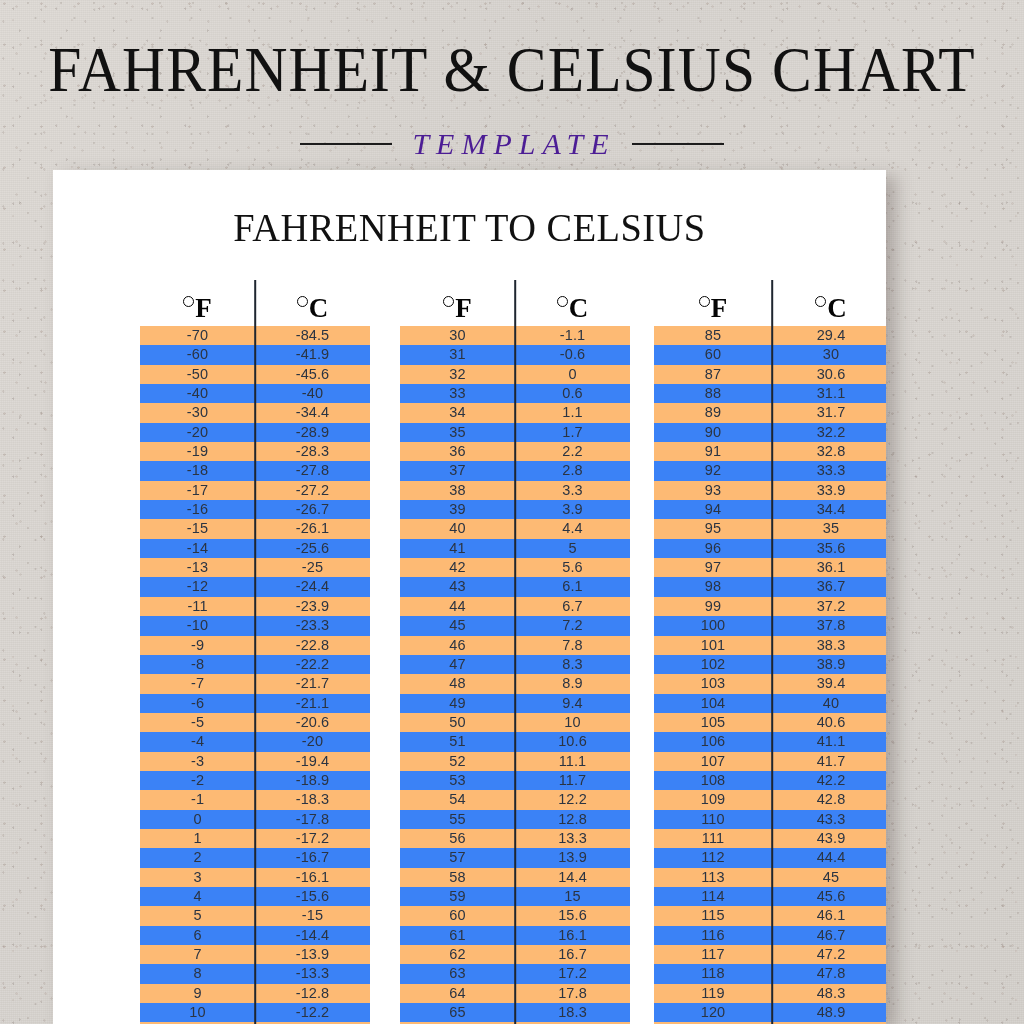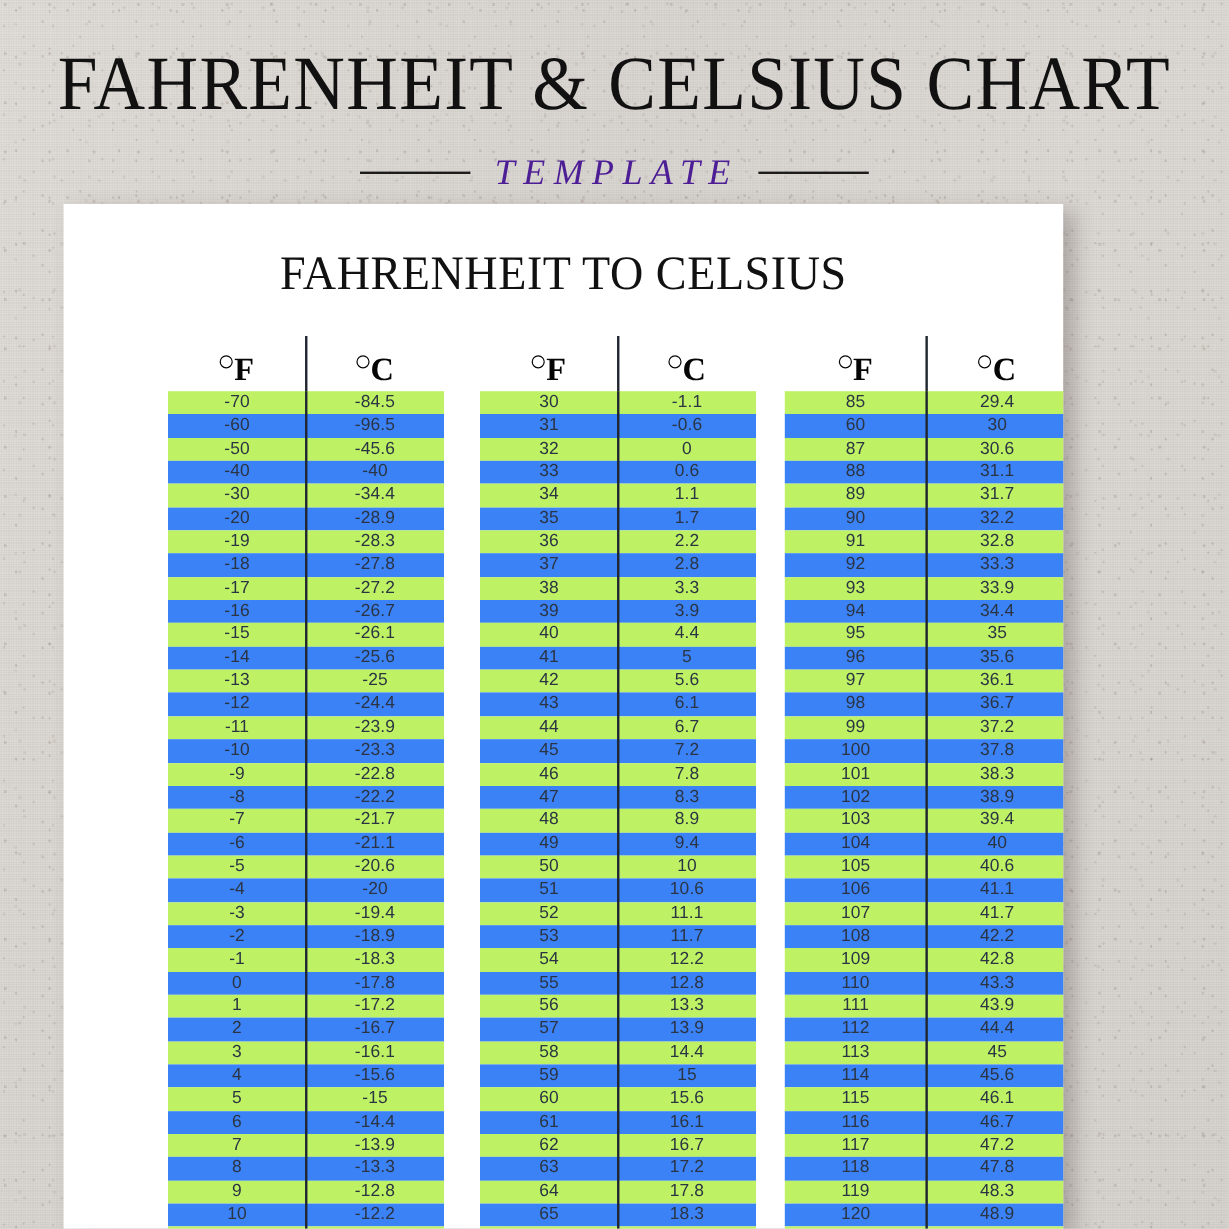--- a/index.html
+++ b/index.html
@@ -180,21 +180,21 @@
   }
 
   .rows {
     position: relative;
   }
   .row {
     display: flex;
     height: 19.35px;
     line-height: 19.35px;
   }
-  .row.blue  { background: #bef264; }
+  .row.blue  { background: #fdba74; }
   .row.cream { background: #3b82f6; }
   .cell {
     flex: 1 1 50%;
     text-align: center;
     font-family: "Liberation Sans", sans-serif;
     font-size: 14.5px;
     color: #2b3442;
     letter-spacing: .1px;
   }
   .col-divider {
@@ -236,21 +236,21 @@
           </div>
           <div class="head-divider"></div>
         </div>
         <div class="rows">
           <div class="row blue">
             <div class="cell">-70</div>
             <div class="cell">-84.5</div>
           </div>
           <div class="row cream">
             <div class="cell">-60</div>
-            <div class="cell">-96.5</div>
+            <div class="cell">-41.9</div>
           </div>
           <div class="row blue">
             <div class="cell">-50</div>
             <div class="cell">-45.6</div>
           </div>
           <div class="row cream">
             <div class="cell">-40</div>
             <div class="cell">-40</div>
           </div>
           <div class="row blue">

